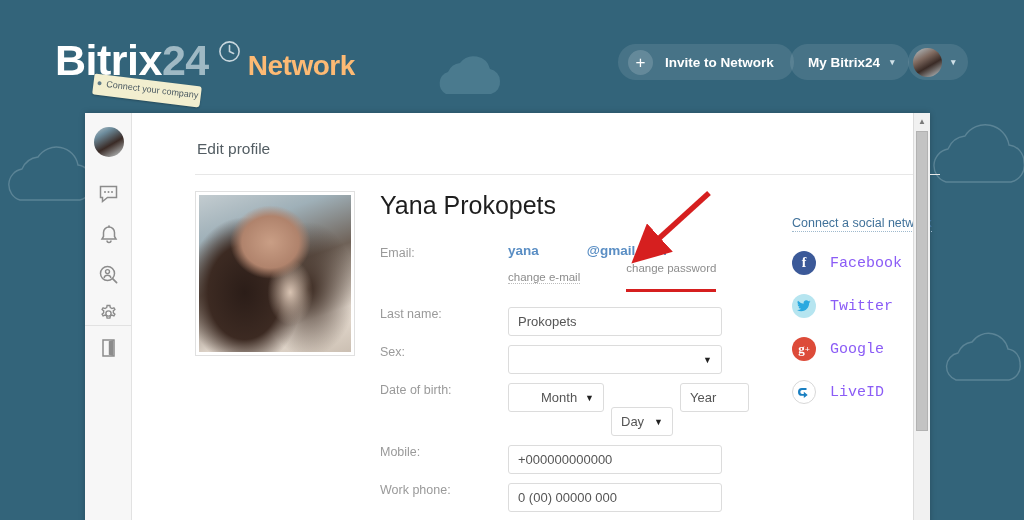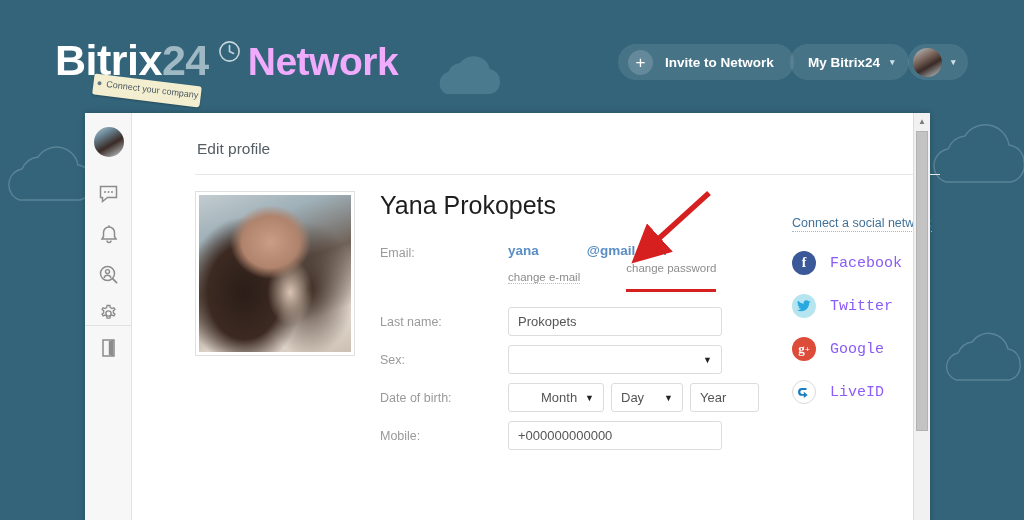--- a/index.html
+++ b/index.html
@@ -14,21 +14,21 @@
   
   .cloud-outline { position:absolute; pointer-events:none; }
   .cloud-solid   { position:absolute; pointer-events:none; }
 
   
   .header { position:absolute; left:0; top:0; width:1024px; height:110px; }
   .logo { position:absolute; left:55px; top:36px; white-space:nowrap; }
   .logo-bitrix { font-size:43px; font-weight:bold; color:#ffffff; letter-spacing:-0.5px; }
   .logo-24 { font-size:43px; font-weight:bold; color:#9fb9c4; letter-spacing:-0.5px;text-align:right; }
   .logo-clock { display:inline-block; vertical-align:12px; margin:0 7px 0 9px; }
-  .logo-network { font-size:39px; font-weight:bold; color:#f0abfc; letter-spacing:-0.5px; }
+  .logo-network { font-size:28px; font-weight:bold; color:#fdba74; letter-spacing:-0.5px; }
 
   .tag {
     position:absolute; left:93px; top:80px;
     width:108px; height:21px;
     background:#f2eecf;
     transform:rotate(7deg);
     border-radius:2px 3px 3px 2px;
     box-shadow:0 1px 2px rgba(0,0,0,.25);
   }
   .tag:before {
@@ -115,39 +115,39 @@
       radial-gradient(ellipse 48% 60% at 30% 62%, #2b1d18 0%, #3c2a22 50%, rgba(60,42,34,0) 80%),
       radial-gradient(ellipse 40% 55% at 72% 60%, #3a2920 0%, rgba(58,41,32,0) 78%),
       linear-gradient(160deg,#c3ccd0 0%,#9fb0b8 22%,#6f6258 48%,#e8ded3 78%,#cbbfb2 100%);
   }
 
   
   .form { position:absolute; left:248px; top:78px; width:342px; }
   .fullname {
     font-size:25px; color:#1e1e1e; margin:0 0 23px 0; font-weight:normal;
   }
-  .row { display:flex; align-items:center; margin-bottom:9px; }
+  .row { display:flex; align-items:flex-start; margin-bottom:9px; }
   .lbl {
     width:128px; flex:none; font-size:12.5px; color:#9a9a9a;
   }
   .lbl-top { align-self:flex-start; padding-top:3px; }
   .ctl { flex:1; }
   input.txt, .selbox {
     width:100%; height:29px; border:1px solid #dcdcdc; border-radius:3px;
     background:#fff; font-size:13px; color:#555; padding:0 9px;
     font-family:"Liberation Sans", sans-serif; outline:none;
   }
   .selbox {
     display:flex; align-items:center; justify-content:space-between;
     cursor:pointer; color:#555;
   }
   .selbox .arw { font-size:9px; color:#222; margin-left:6px; }
   .dob { display:flex; gap:7px; }
   .dob .m { width:96px;padding-left:32px; }
-  .dob .d { width:72px; }
+  .dob .d { width:62px;margin-top:24px; }
   .dob .y { width:69px; }
 
   .email-val { font-size:13.5px; color:#5a8ec4; font-weight:bold; position:relative; }
   .email-mask {
     display:inline-block; width:48px; height:13px;
     background:#ffffff; vertical-align:-2px;
   }
   .email-links { margin-top:4px; display:flex; align-items:center; }
   .lnk-dotted {
     font-size:11.5px; color:#8d8d8d; cursor:pointer;
@@ -342,20 +342,24 @@
           </div>
           <input class="txt y" value="Year" style="">
         </div>
       </div>
 
       <div class="row">
         <div class="lbl">Mobile:</div>
         <div class="ctl"><input class="txt" value="+000000000000" style=""></div>
       </div>
 
+      <div class="row">
+        <div class="lbl">Work phone:</div>
+        <div class="ctl"><input class="txt" value="0 (00) 00000 000" style=""></div>
+      </div>
 
     </div>
 
     <div class="social">
       <div class="social-title">Connect a social network</div>
 
       <div class="soc-row">
         <span class="soc-ico" style="background:#3b5998;">f</span>
         <span class="soc-lbl">Facebook</span>
       </div>

